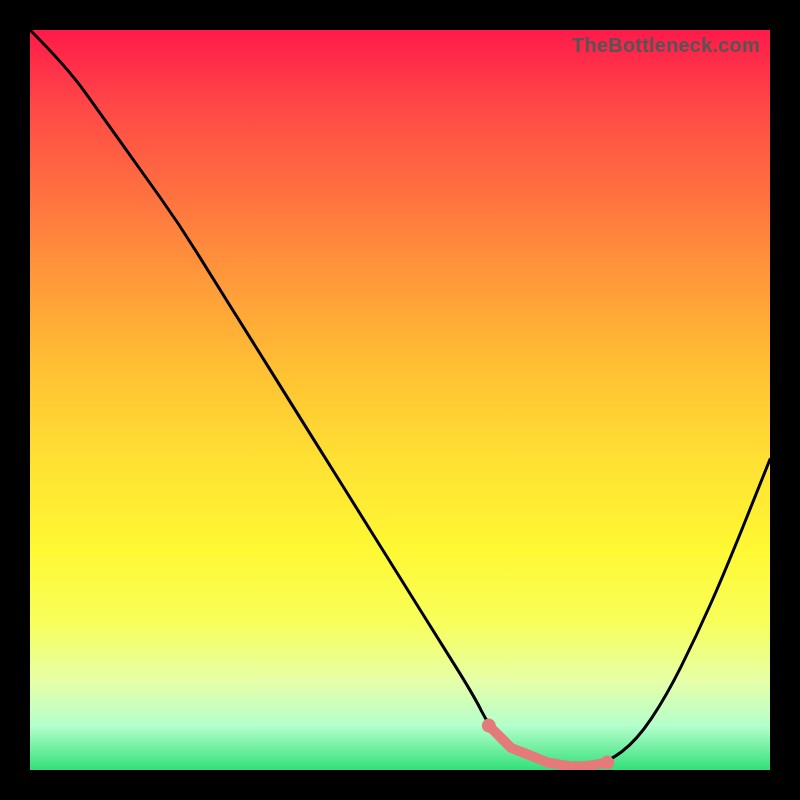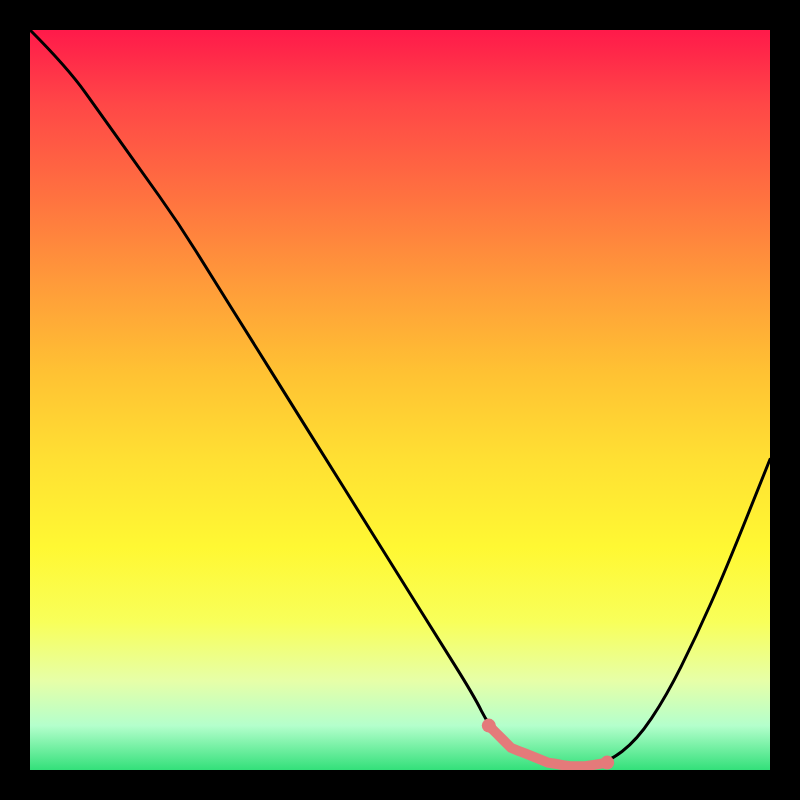--- a/index.html
+++ b/index.html
@@ -72,20 +72,21 @@
     fill: #e47a7a;
   }
 </style>
 </head>
 <body>
 
 <div class="frame">
 
   <div class="plot-area">
 
+    <span class="watermark">TheBottleneck.com</span>
 
     <svg class="curve" viewBox="0 0 740 740" preserveAspectRatio="none">
       <path class="line" d="M 0.0 0.0 Q 37.0 37.0 55.5 62.9 Q 74.0 88.8 92.5 114.7 Q 111.0 140.6 129.5 166.5 Q 148.0 192.4 166.5 222.0 Q 185.0 251.6 203.5 281.2 Q 222.0 310.8 240.5 340.4 Q 259.0 370.0 277.5 399.6 Q 296.0 429.2 314.5 458.8 Q 333.0 488.4 351.5 518.0 Q 370.0 547.6 388.5 577.2 Q 407.0 606.8 425.5 636.4 Q 444.0 666.0 451.4 680.8 Q 458.8 695.6 469.9 706.7 Q 481.0 717.8 499.5 725.2 Q 518.0 732.6 529.1 734.5 Q 540.2 736.3 547.6 736.3 Q 555.0 736.3 566.1 734.5 Q 577.2 732.6 592.0 721.5 Q 606.8 710.4 621.6 688.2 Q 636.4 666.0 651.2 636.4 Q 666.0 606.8 680.8 573.5 Q 695.6 540.2 717.8 484.7 T 740.0 429.2"></path>
       <path class="optimal" d="M 458.8 695.6 L 466.2 703.0 L 473.6 710.4 L 481.0 717.8 L 488.4 720.8 L 495.8 723.7 L 503.2 726.7 L 510.6 729.6 L 518.0 732.6 L 525.4 733.8 L 532.8 735.1 L 540.2 736.3 L 547.6 736.3 L 555.0 736.3 L 562.4 735.1 L 569.8 733.8 L 577.2 732.6"></path>
       <g>
           <circle class="marker" cx="458.8" cy="695.6" r="7"></circle>
           <circle class="marker" cx="577.2" cy="732.6" r="7"></circle>
         </g>
     </svg>
 

